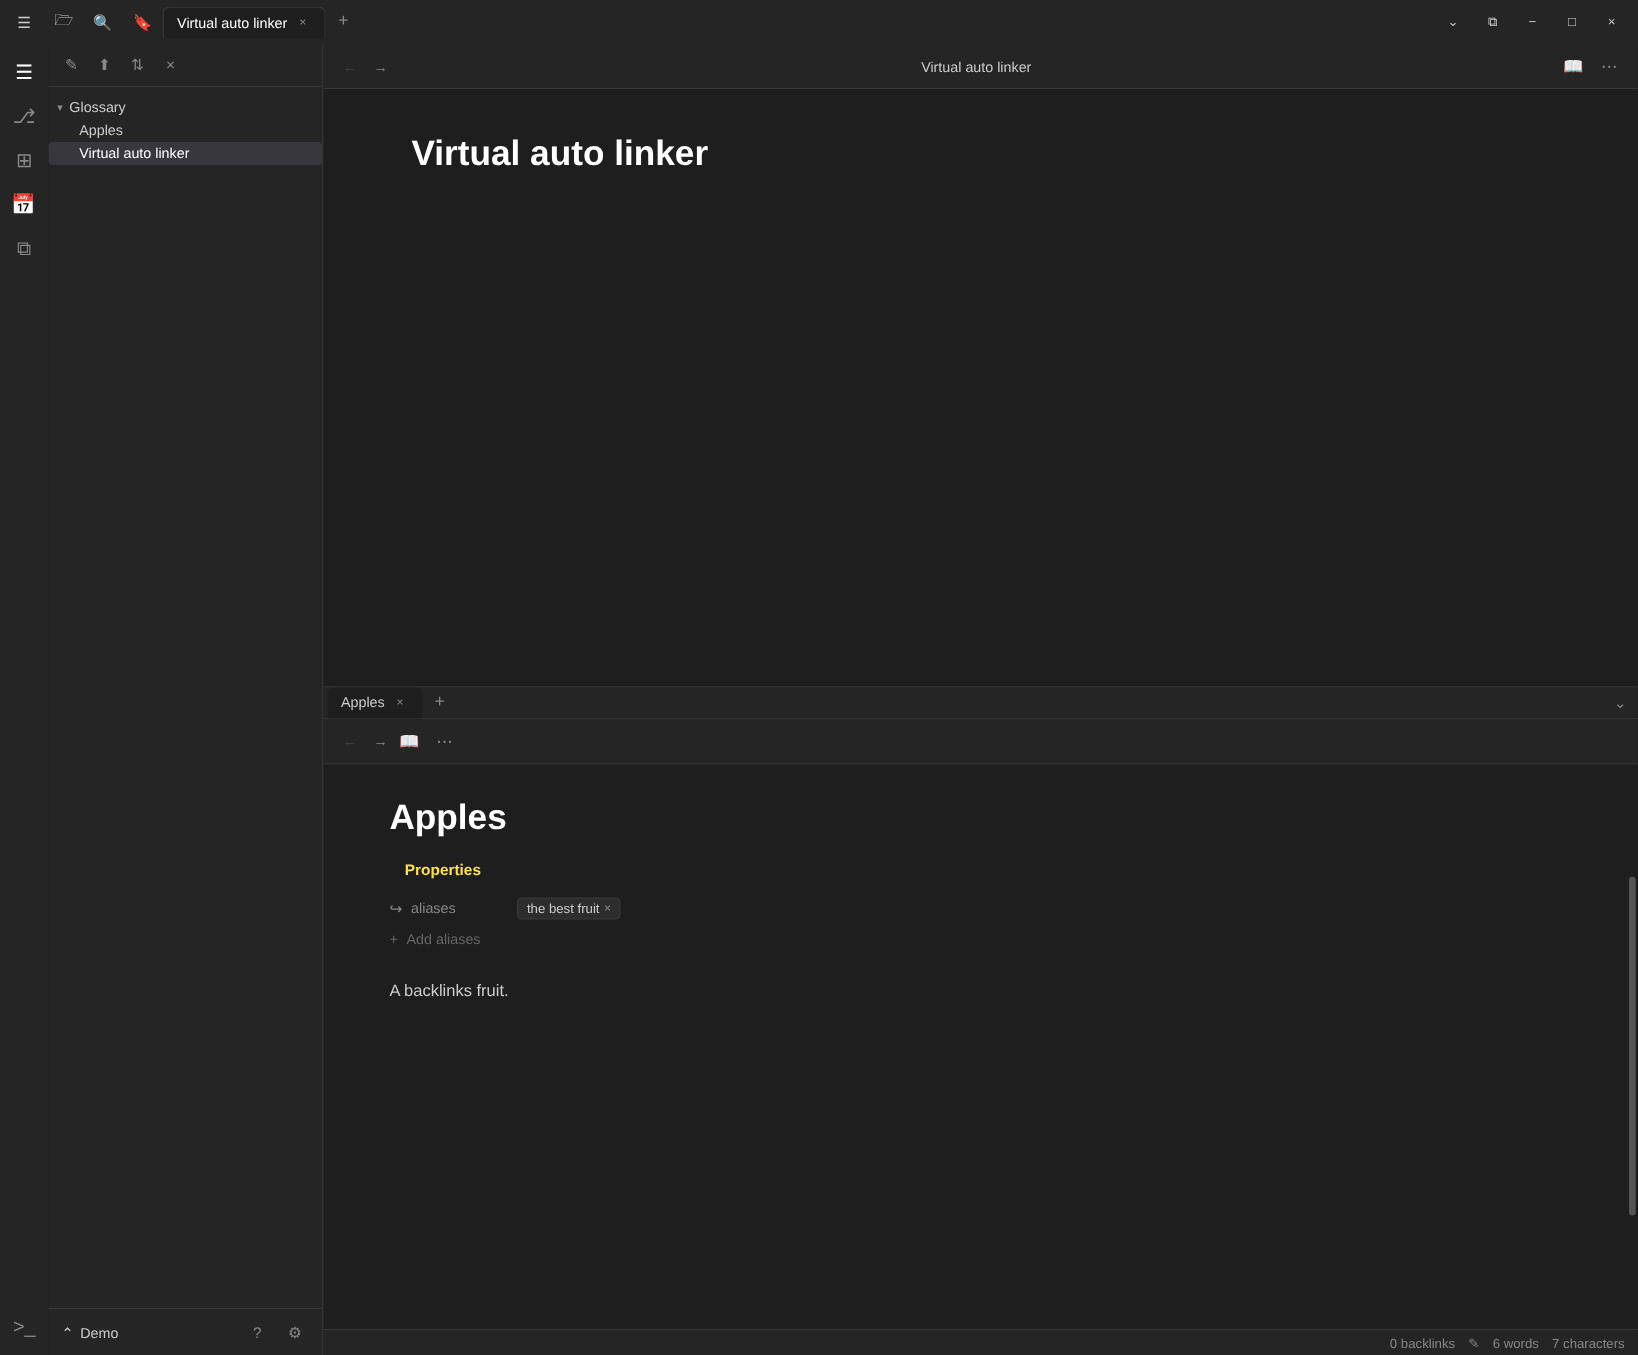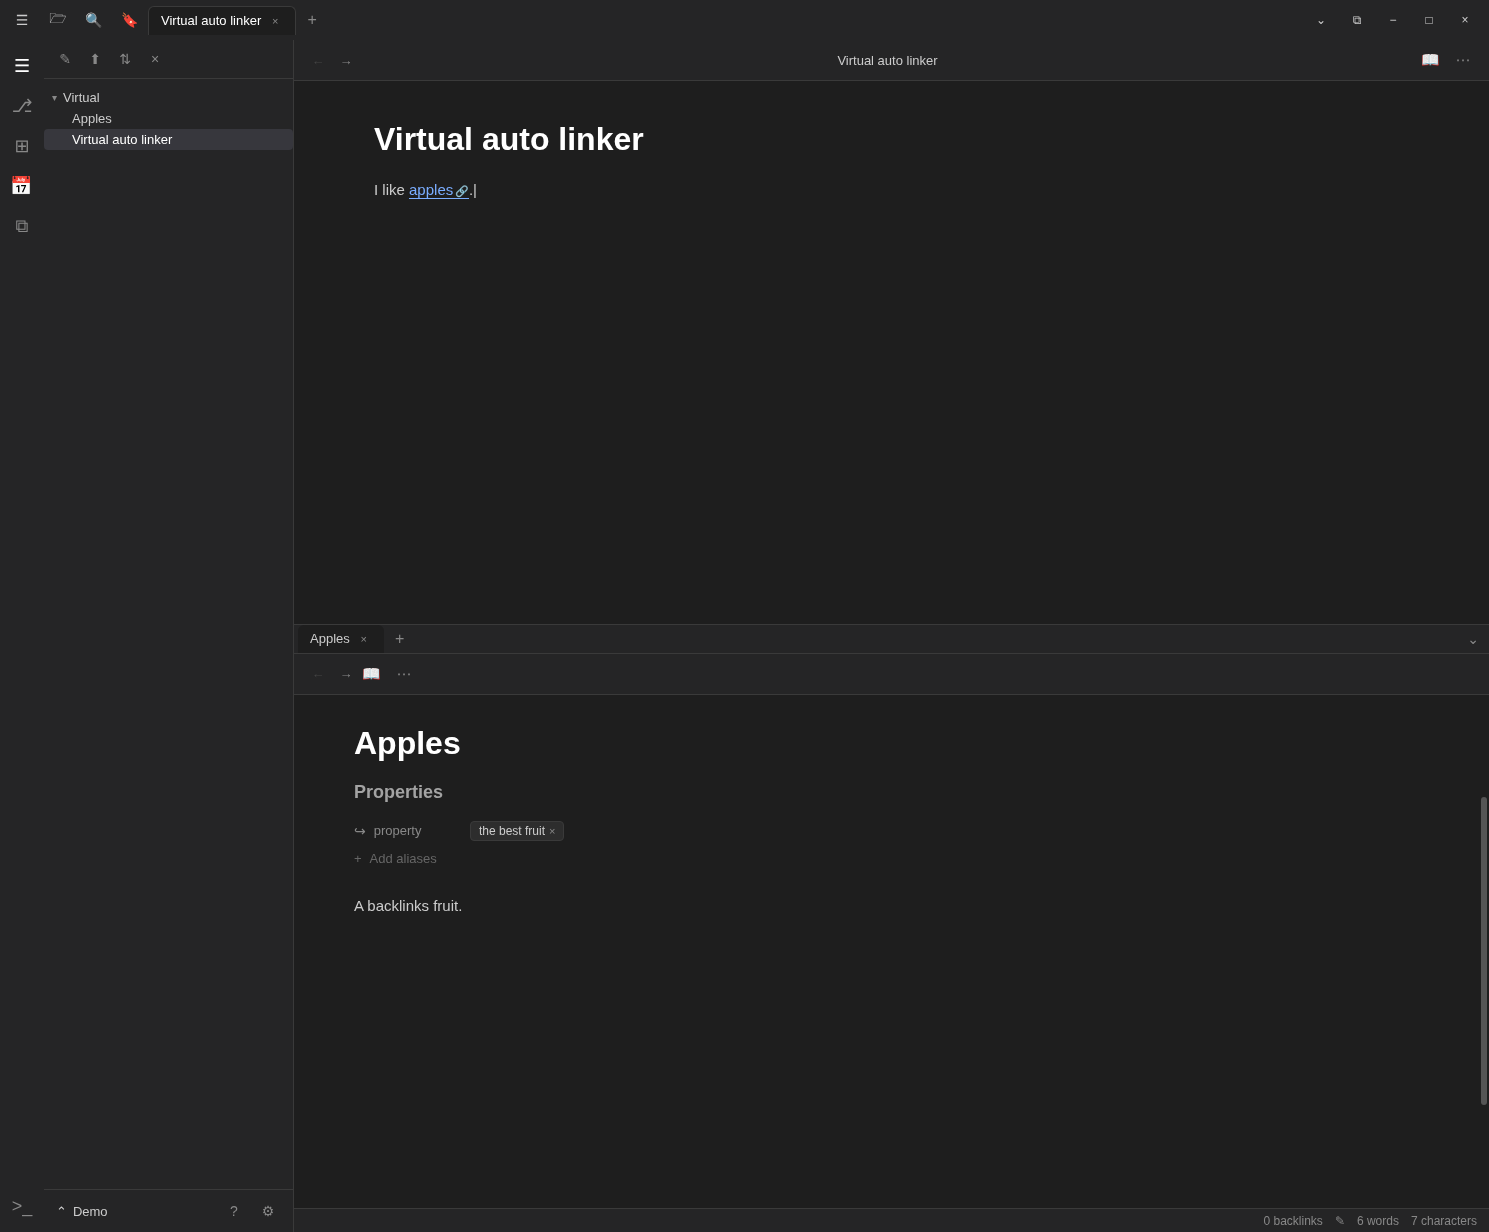--- a/index.html
+++ b/index.html
@@ -334,24 +334,25 @@
       overflow-y: auto;
       padding: 30px 60px;
       background: #1e1e1e;
       position: relative;
     }
 
     .properties-section {
       margin-bottom: 24px;
     }
     .properties-title {
-      font-size: 18px;
+      font-size: 14px;
       font-weight: 600;
-      color: #a3a3a3;
+      color: #fde047;
       margin-bottom: 12px;
+      margin-left: 14px;
     }
     .property-row {
       display: flex;
       align-items: center;
       gap: 16px;
       padding: 6px 0;
     }
     .property-key {
       display: flex;
       align-items: center;
@@ -473,21 +474,21 @@
   <div class="sidebar">
     <div class="sidebar-toolbar">
       <div class="sidebar-tool-btn">✎</div>
       <div class="sidebar-tool-btn">⬆</div>
       <div class="sidebar-tool-btn">⇅</div>
       <div class="sidebar-tool-btn">×</div>
     </div>
     <div class="sidebar-content">
       <div class="folder-item">
         <span class="folder-arrow">▾</span>
-        <span>Virtual</span>
+        <span>Glossary</span>
       </div>
       <div class="file-item">
         <span>Apples</span>
       </div>
       <div class="file-item active">
         <span>Virtual auto linker</span>
       </div>
     </div>
     <div class="sidebar-footer">
       <div class="workspace-name">
@@ -510,23 +511,20 @@
           <div class="nav-arrow">→</div>
         </div>
         <div class="pane-title">Virtual auto linker</div>
         <div class="pane-actions">
           <div class="pane-action-btn">📖</div>
           <div class="pane-action-btn">⋯</div>
         </div>
       </div>
       <div class="pane-content">
         <div class="doc-title">Virtual auto linker</div>
-        <div class="doc-body">
-          <span>I like </span><a class="doc-link" href="#"><span>apples</span><span class="link-icon">🔗</span></a><span>.|</span>
-        </div>
       </div>
     </div>
 
     <div class="pane-divider"></div>
 
     <div class="bottom-pane">
       <div class="bottom-tab-bar">
         <div class="bottom-tab">
           <span>Apples</span>
           <span class="tab-close">×</span>
@@ -550,21 +548,21 @@
 
       <div class="bottom-pane-content">
         <div class="doc-title">Apples</div>
 
         <div class="properties-section">
           <div class="properties-title">Properties</div>
 
           <div class="property-row">
             <div class="property-key">
               <span class="property-key-icon">↪</span>
-              <span>property</span>
+              <span>aliases</span>
             </div>
             <div class="property-value">
               <div class="property-tag">
                 <span>the best fruit</span>
                 <span class="tag-remove">×</span>
               </div>
             </div>
           </div>
 
           <div class="add-property">

